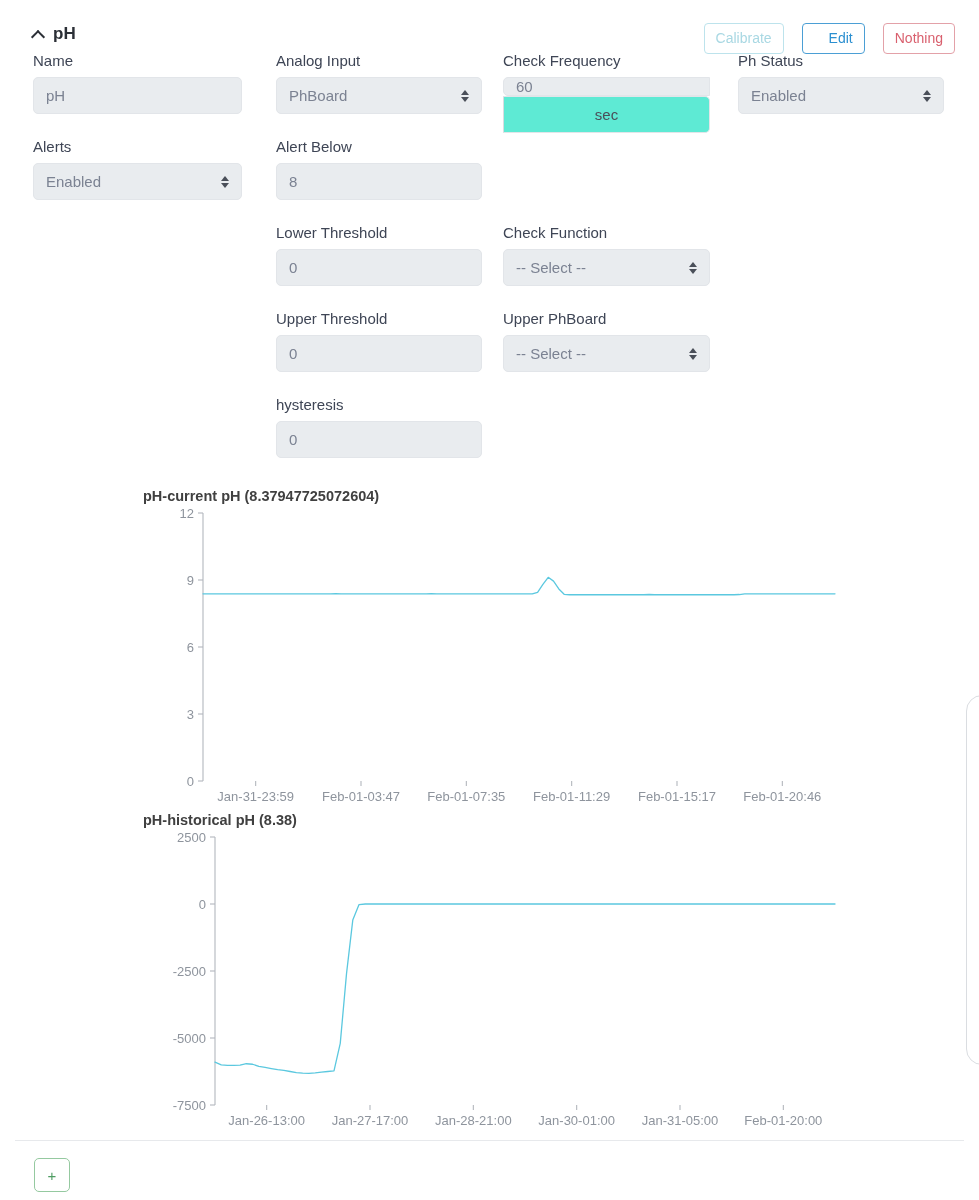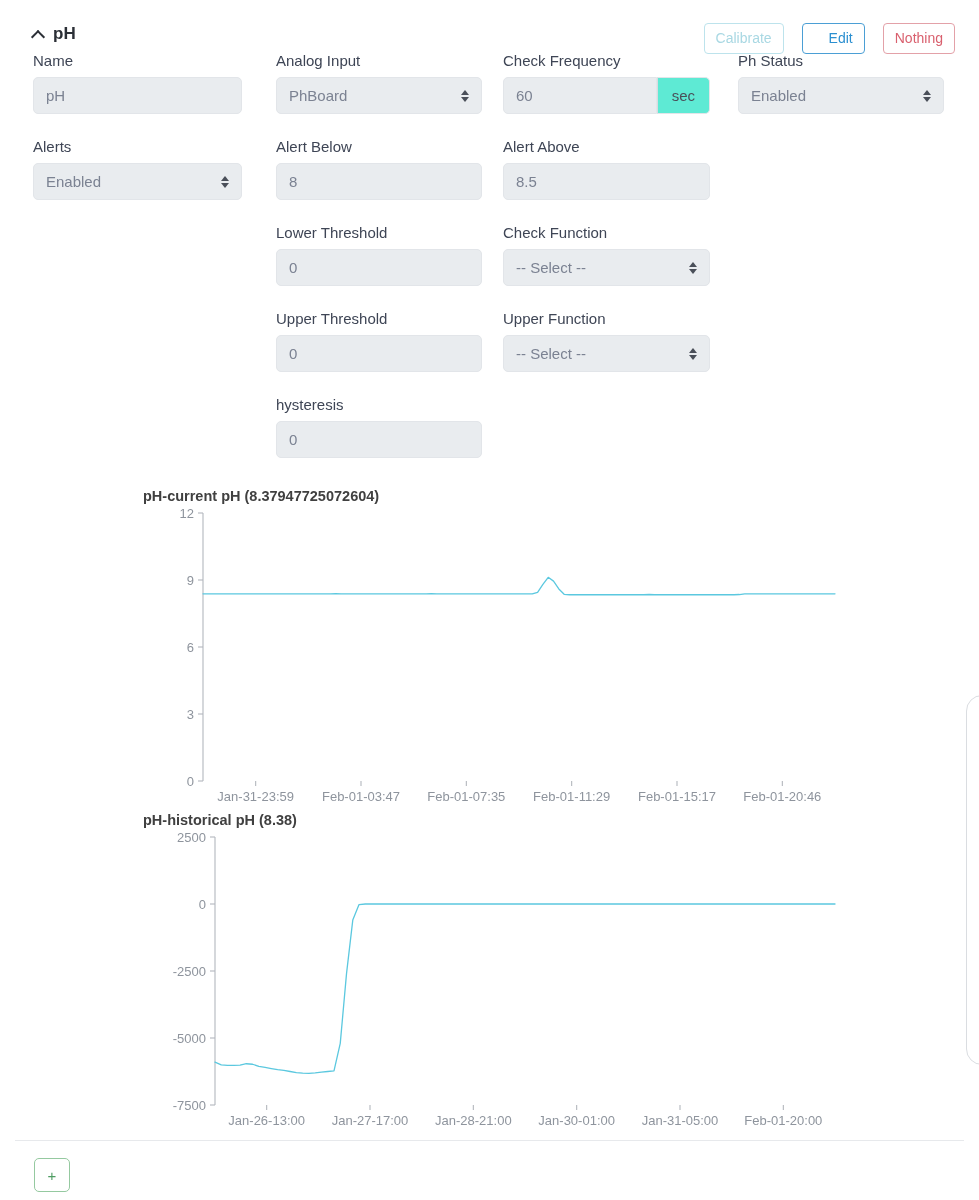--- a/index.html
+++ b/index.html
@@ -136,20 +136,21 @@
     top: 1px;
     border-bottom: 5px solid #4a4f59;
   }
   .sel-arrow::after {
     bottom: 1px;
     border-top: 5px solid #4a4f59;
   }
   .input-group {
     display: flex;
     width: 100%;
+    flex-direction: column;
   }
   .input-group .ctrl {
     border-top-right-radius: 0;
     border-bottom-right-radius: 0;
     flex: 1;
   }
   .addon {
     height: 37px;
     background: #5eead4;
     border: 1px solid #e2e5e9;
@@ -281,24 +282,20 @@
       <span class="field-label">Alerts</span>
       <div class="ctrl select">
         <span>Enabled</span>
         <span class="sel-arrow"></span>
       </div>
     </div>
     <div class="field col2">
       <span class="field-label">Alert Below</span>
       <div class="ctrl">8</div>
     </div>
-    <div class="field col3">
-      <span class="field-label">Alert Above</span>
-      <div class="ctrl">8.5</div>
-    </div>
   </div>
 
   <div class="form-row">
     <div class="field col2">
       <span class="field-label">Lower Threshold</span>
       <div class="ctrl">0</div>
     </div>
     <div class="field col3">
       <span class="field-label">Check Function</span>
       <div class="ctrl select">
@@ -307,21 +304,21 @@
       </div>
     </div>
   </div>
 
   <div class="form-row">
     <div class="field col2">
       <span class="field-label">Upper Threshold</span>
       <div class="ctrl">0</div>
     </div>
     <div class="field col3">
-      <span class="field-label">Upper Function</span>
+      <span class="field-label">Upper PhBoard</span>
       <div class="ctrl select">
         <span>-- Select --</span>
         <span class="sel-arrow"></span>
       </div>
     </div>
   </div>
 
   <div class="form-row">
     <div class="field col2">
       <span class="field-label">hysteresis</span>

